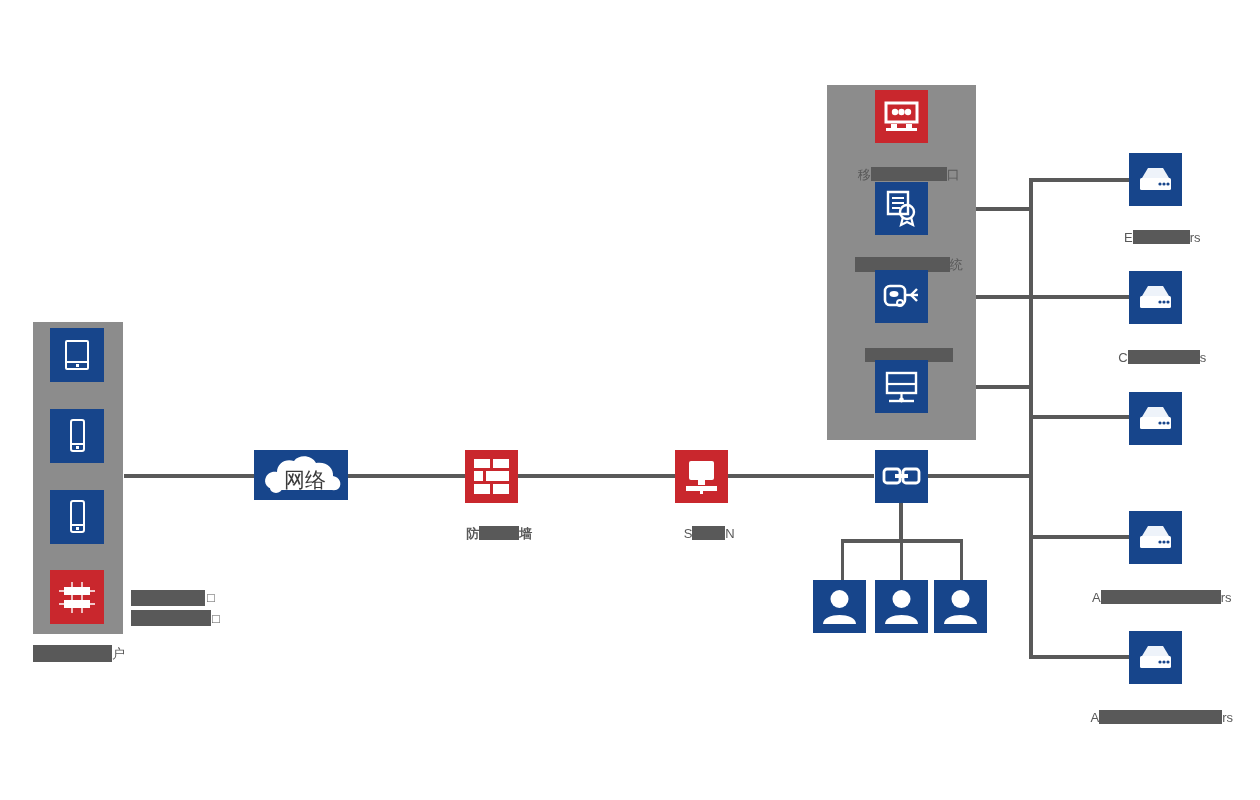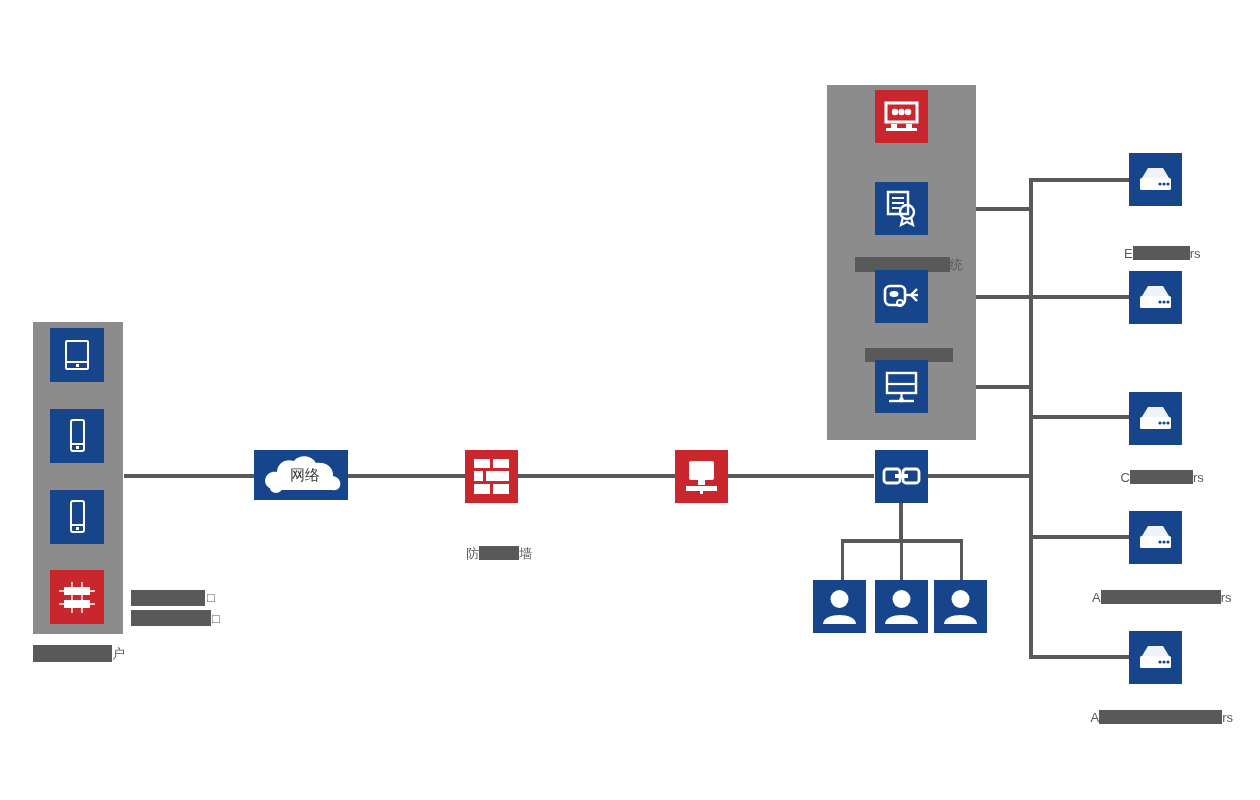--- a/index.html
+++ b/index.html
@@ -45,21 +45,21 @@
     font-family: "Liberation Sans", "DejaVu Sans", sans-serif;
   }
   .lbl.left { text-align: left; }
   .redact {
     position: absolute;
     background: #595959;
   }
   .cloudtext {
     position: absolute;
     color: #3b3b3b;
-    font-size: 15px;
+    font-size: 21px;
     font-family: "Liberation Sans", "DejaVu Sans", sans-serif;
     text-align: center;
     white-space: pre;
   }
 </style>
 </head>
 <body>
 
 <div id="canvas">
 
@@ -151,46 +151,52 @@
   <div class="tile red node" style="left:465px; top:450px; width:53px; height:53px;">
     <svg width="53" height="53" viewBox="0 0 53 53">
       <rect x="9" y="9" width="16" height="9" fill="#ffffff"></rect>
       <rect x="28" y="9" width="16" height="9" fill="#ffffff"></rect>
       <rect x="9" y="21" width="9" height="10" fill="#ffffff"></rect>
       <rect x="21" y="21" width="23" height="10" fill="#ffffff"></rect>
       <rect x="9" y="34" width="16" height="10" fill="#ffffff"></rect>
       <rect x="28" y="34" width="16" height="10" fill="#ffffff"></rect>
     </svg>
   </div>
-  <div class="lbl" style="left:440px; top:528px; width:104px;">
+  <div class="lbl" style="left:440px; top:508px; width:104px;font-weight:bold;">
     <span>防</span><span class="redactinline" style="display:inline-block;background:#595959;width:40px;height:14px;vertical-align:-2px;"></span><span>墙</span>
   </div>
 
   <div class="tile red node" style="left:675px; top:450px; width:53px; height:53px;">
     <svg width="53" height="53" viewBox="0 0 53 53">
       <rect x="14" y="11" width="25" height="19" rx="2" fill="#ffffff"></rect>
       <rect x="23" y="30" width="7" height="5" fill="#ffffff"></rect>
       <rect x="11" y="36" width="31" height="5" fill="#ffffff"></rect>
       <rect x="25" y="39" width="3" height="5" fill="#ffffff"></rect>
     </svg>
+  </div>
+  <div class="lbl" style="left:650px; top:508px; width:104px;">
+    <span>S</span><span style="display:inline-block;background:#595959;width:33px;height:14px;vertical-align:-2px;"></span><span>N</span>
   </div>
 
   <div class="grp" style="left:827px; top:85px; width:149px; height:355px;"></div>
 
   <div class="tile red node" style="left:875px; top:90px; width:53px; height:53px;">
     <svg width="53" height="53" viewBox="0 0 53 53">
       <rect x="11" y="13" width="31" height="19" fill="none" stroke="#ffffff" stroke-width="3"></rect>
       <circle cx="20" cy="22" r="3.2" fill="#ffffff"></circle>
       <circle cx="26.5" cy="22" r="3.2" fill="#ffffff"></circle>
       <circle cx="33" cy="22" r="3.2" fill="#ffffff"></circle>
       <rect x="16" y="34" width="6" height="6" fill="#ffffff"></rect>
       <rect x="31" y="34" width="6" height="6" fill="#ffffff"></rect>
       <rect x="11" y="38" width="31" height="3" fill="#ffffff"></rect>
     </svg>
   </div>
+  <div class="lbl" style="left:838px; top:149px; width:127px;">
+    <span>移</span><span style="display:inline-block;background:#595959;width:76px;height:14px;vertical-align:-2px;"></span><span>口</span>
+  </div>
 
   <div class="tile blue node" style="left:875px; top:182px; width:53px; height:53px;">
     <svg width="53" height="53" viewBox="0 0 53 53">
       <path d="M13 10 h20 v22 h-20 z" fill="none" stroke="#ffffff" stroke-width="2.4"></path>
       <line x1="17" y1="16" x2="29" y2="16" stroke="#ffffff" stroke-width="2"></line>
       <line x1="17" y1="21" x2="29" y2="21" stroke="#ffffff" stroke-width="2"></line>
       <line x1="17" y1="26" x2="25" y2="26" stroke="#ffffff" stroke-width="2"></line>
       <circle cx="32" cy="30" r="7" fill="none" stroke="#ffffff" stroke-width="2.4"></circle>
       <path d="M28 35 l-2 8 l6 -3 l6 3 l-2 -8" fill="none" stroke="#ffffff" stroke-width="2.2"></path>
     </svg>
@@ -252,45 +258,45 @@
 
   <div class="tile blue node" style="left:1129px; top:153px; width:53px; height:53px;">
     <svg width="53" height="53" viewBox="0 0 53 53">
       <path d="M13 25 L19 15 H34 L40 25 Z" fill="#eef3fa"></path>
       <rect x="11" y="25" width="31" height="12" rx="1.5" fill="#ffffff"></rect>
       <circle cx="31" cy="31" r="1.6" fill="#17458b"></circle>
       <circle cx="35" cy="31" r="1.6" fill="#17458b"></circle>
       <circle cx="39" cy="31" r="1.6" fill="#17458b"></circle>
     </svg>
   </div>
-  <div class="lbl" style="left:1090px; top:228px; width:130px;">
+  <div class="lbl" style="left:1090px; top:212px; width:130px;">
     <span>E</span><span style="display:inline-block;background:#595959;width:57px;height:14px;vertical-align:-2px;"></span><span>rs</span>
   </div>
 
   <div class="tile blue node" style="left:1129px; top:271px; width:53px; height:53px;">
     <svg width="53" height="53" viewBox="0 0 53 53">
       <path d="M13 25 L19 15 H34 L40 25 Z" fill="#eef3fa"></path>
       <rect x="11" y="25" width="31" height="12" rx="1.5" fill="#ffffff"></rect>
       <circle cx="31" cy="31" r="1.6" fill="#17458b"></circle>
       <circle cx="35" cy="31" r="1.6" fill="#17458b"></circle>
       <circle cx="39" cy="31" r="1.6" fill="#17458b"></circle>
     </svg>
   </div>
+  <div class="lbl" style="left:1090px; top:332px; width:130px;">
+    <span>C</span><span style="display:inline-block;background:#595959;width:72px;height:14px;vertical-align:-2px;"></span><span>s</span>
+  </div>
 
   <div class="tile blue node" style="left:1129px; top:392px; width:53px; height:53px;">
     <svg width="53" height="53" viewBox="0 0 53 53">
       <path d="M13 25 L19 15 H34 L40 25 Z" fill="#eef3fa"></path>
       <rect x="11" y="25" width="31" height="12" rx="1.5" fill="#ffffff"></rect>
       <circle cx="31" cy="31" r="1.6" fill="#17458b"></circle>
       <circle cx="35" cy="31" r="1.6" fill="#17458b"></circle>
       <circle cx="39" cy="31" r="1.6" fill="#17458b"></circle>
     </svg>
-  </div>
-  <div class="lbl" style="left:1090px; top:452px; width:130px;">
-    <span>C</span><span style="display:inline-block;background:#595959;width:63px;height:14px;vertical-align:-2px;"></span><span>rs</span>
   </div>
 
   <div class="tile blue node" style="left:1129px; top:511px; width:53px; height:53px;">
     <svg width="53" height="53" viewBox="0 0 53 53">
       <path d="M13 25 L19 15 H34 L40 25 Z" fill="#eef3fa"></path>
       <rect x="11" y="25" width="31" height="12" rx="1.5" fill="#ffffff"></rect>
       <circle cx="31" cy="31" r="1.6" fill="#17458b"></circle>
       <circle cx="35" cy="31" r="1.6" fill="#17458b"></circle>
       <circle cx="39" cy="31" r="1.6" fill="#17458b"></circle>
     </svg>

